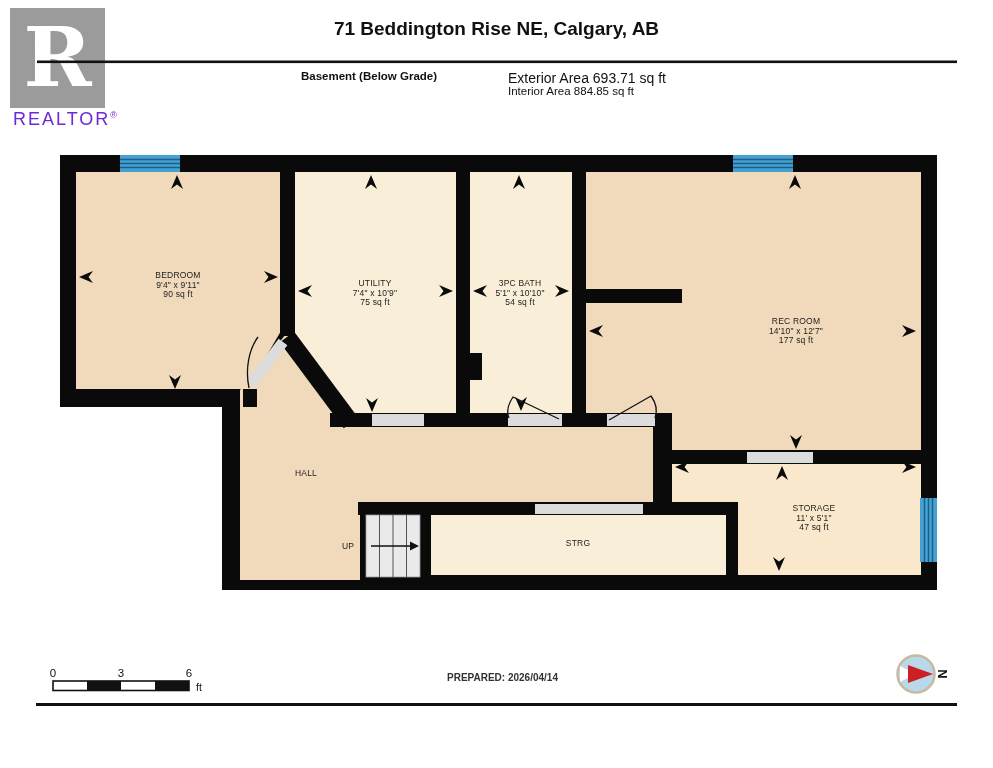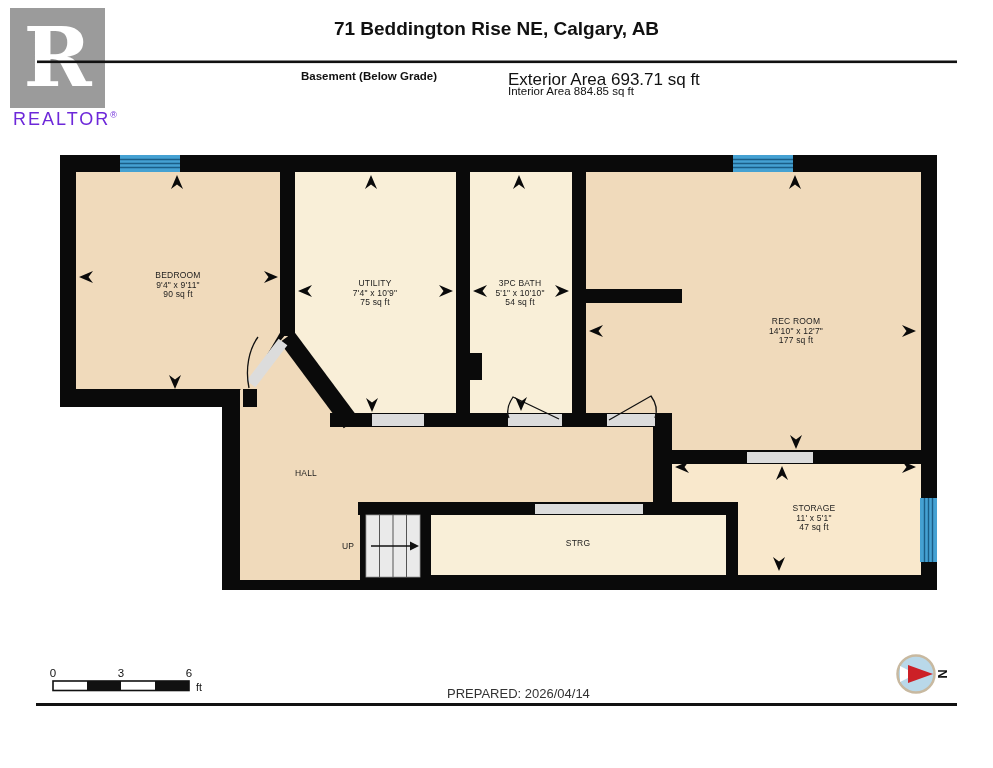--- a/index.html
+++ b/index.html
@@ -2,27 +2,27 @@
 <html><head>
 <meta charset="utf-8">
 <style>
   html,body{margin:0;padding:0;background:#ffffff;}
   #page{position:relative;width:993px;height:768px;background:#ffffff;overflow:hidden;
         font-family:"Liberation Sans",sans-serif;color:#111;}
   .abs{position:absolute;}
   #plan-svg{position:absolute;left:0;top:0;width:993px;height:768px;}
   .title{font-size:19px;font-weight:bold;text-align:center;width:993px;top:18px;left:0;}
   .floor-label{font-size:11.5px;font-weight:bold;text-align:center;left:240px;width:258px;top:70px;}
-  .area-line1{font-size:17px;left:508px;top:70px;}
+  .area-line1{font-size:14px;left:508px;top:70px;}
   .area-line2{font-size:11.5px;left:508px;top:85px;}
   .logo-box{left:10px;top:8px;width:95px;height:100px;background:#9b9b9b;text-align:center;}
   .logo-r{font-family:"DejaVu Serif",serif;font-weight:bold;font-size:82px;line-height:98px;color:#ffffff;}
   .logo-word{left:13px;top:109px;font-size:18px;letter-spacing:2px;color:#6d28d9;}
   .logo-word sup{font-size:9px;}
-  .prepared{left:447px;top:686px;font-size:13px;color:#333;}
+  .prepared{left:447px;top:672px;font-size:10px;color:#333;font-weight:bold;}
   .footer-text{left:36px;top:712px;font-size:9.8px;color:#111;width:930px;}
   text{font-family:"Liberation Sans",sans-serif;}
   .room-lbl{font-size:8.5px;fill:#1c1c1c;text-anchor:middle;letter-spacing:.2px;}
   .scale-lbl{font-size:11.5px;fill:#111;text-anchor:middle;}
   .scale-unit{font-size:10.5px;fill:#111;}
   .leaf{fill:none;stroke:#111;stroke-width:1.3;}
   .tread{stroke:#555;stroke-width:1;}
 </style>
 </head>
 <body>

